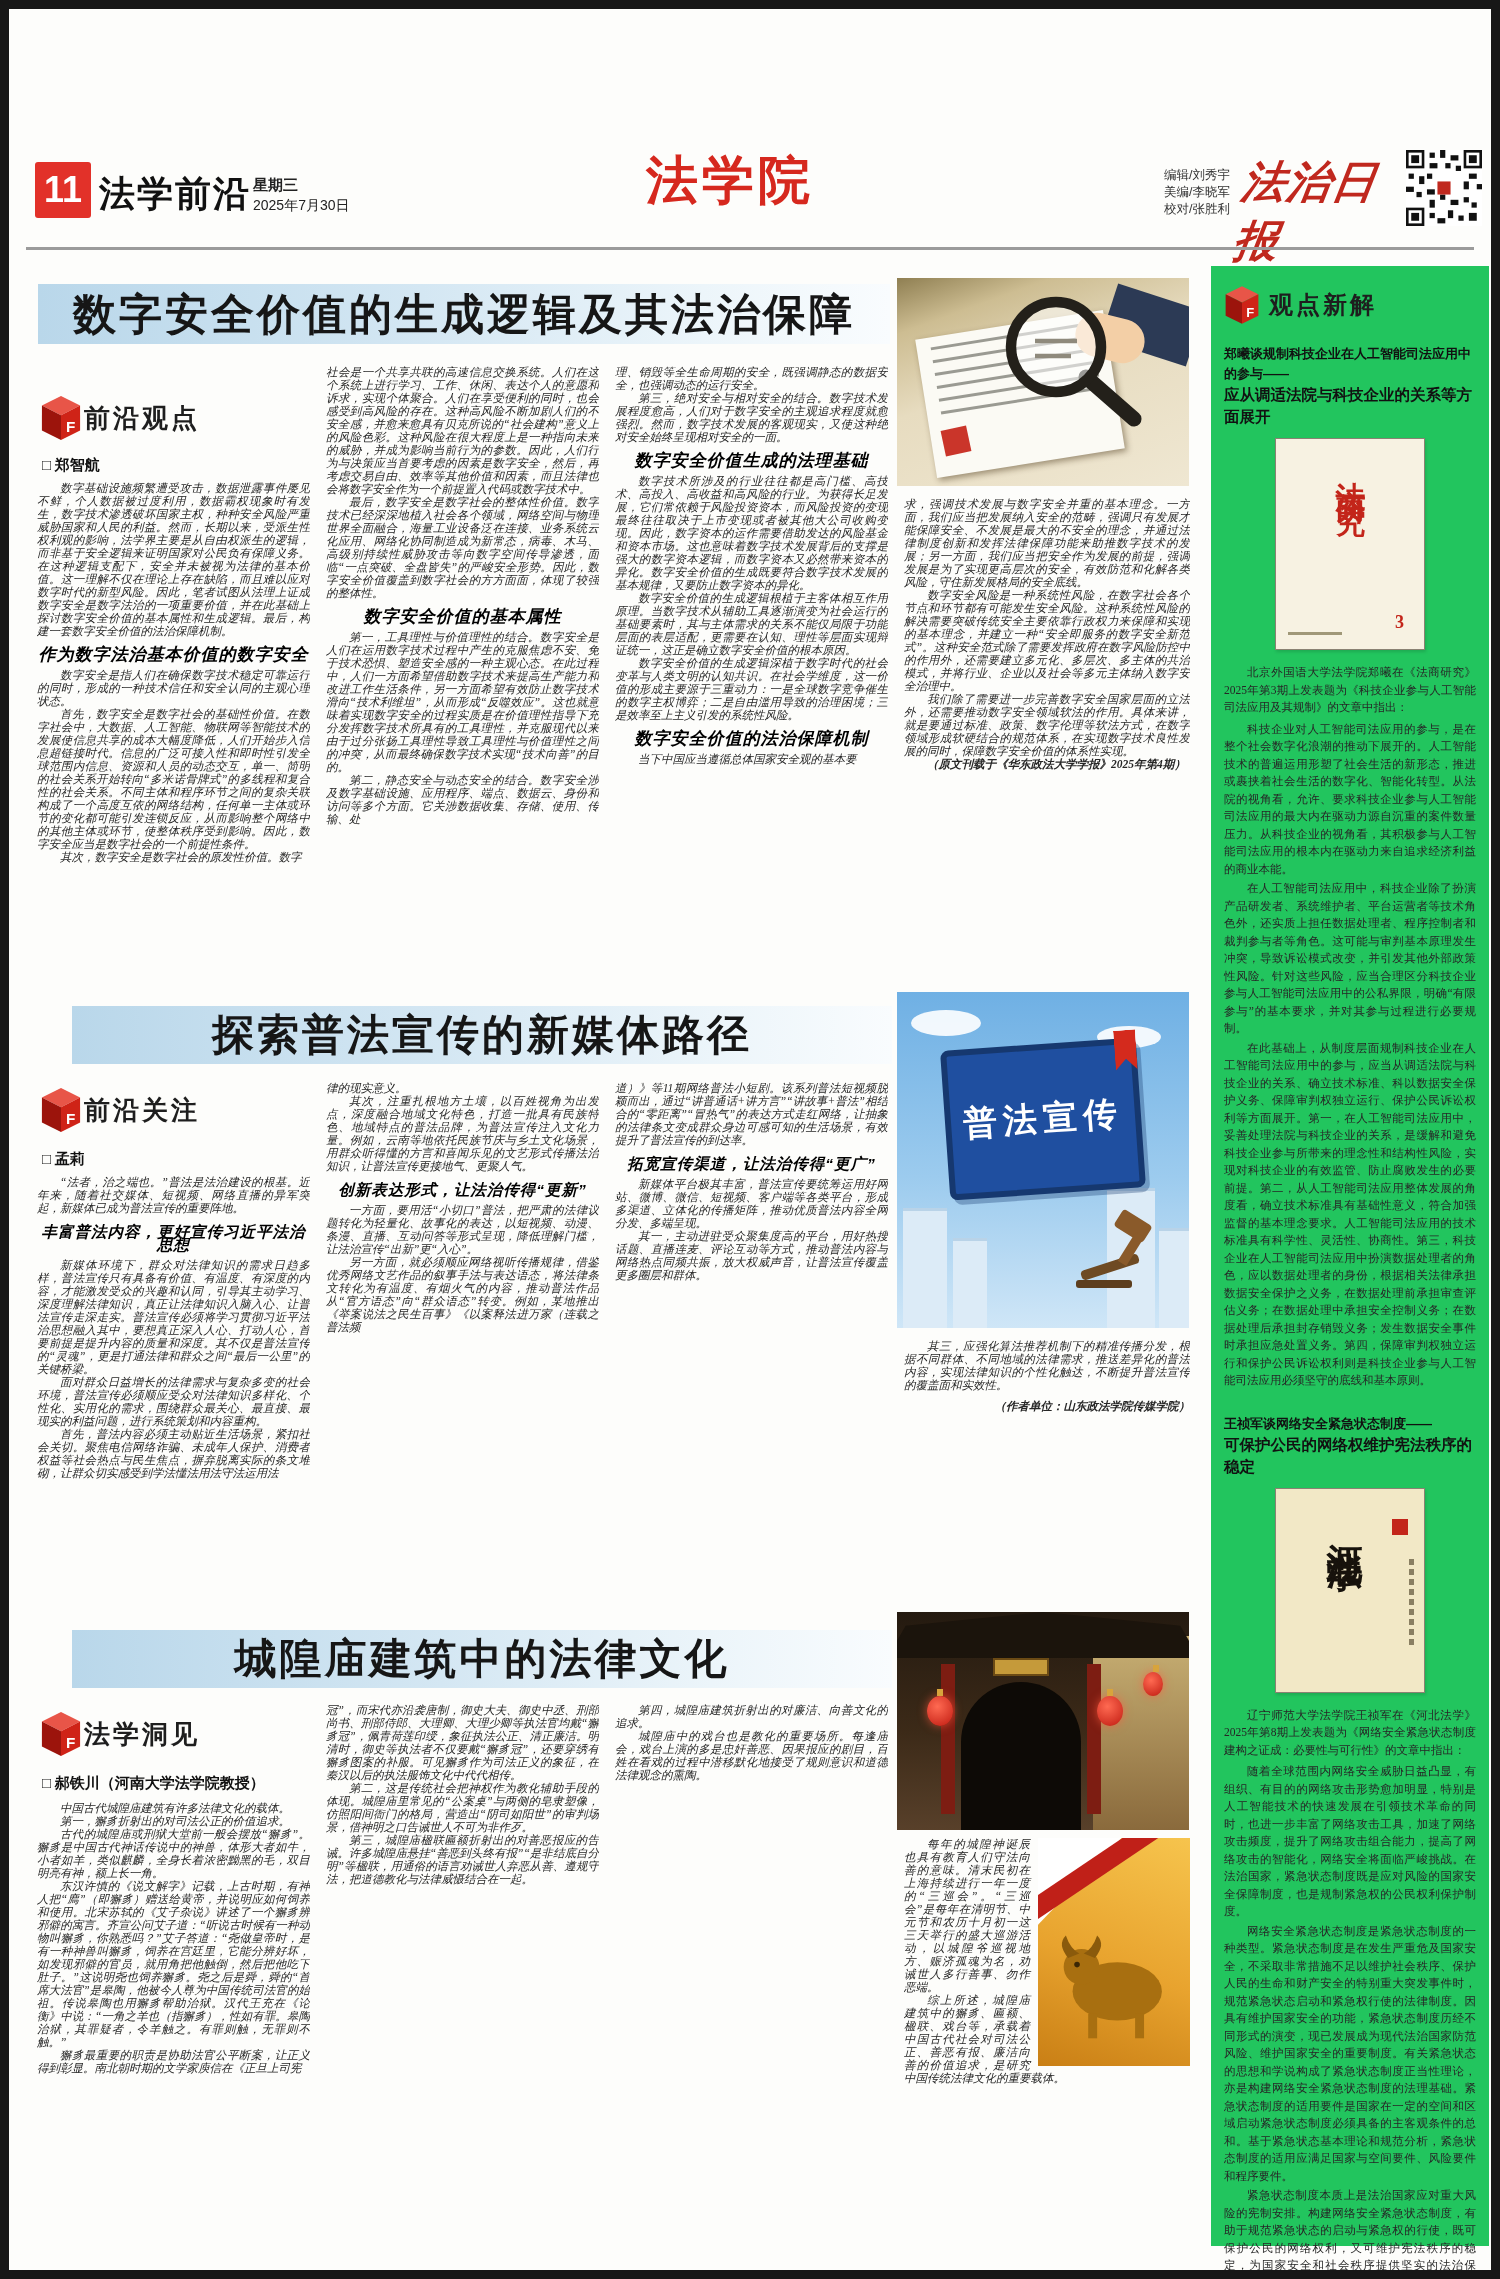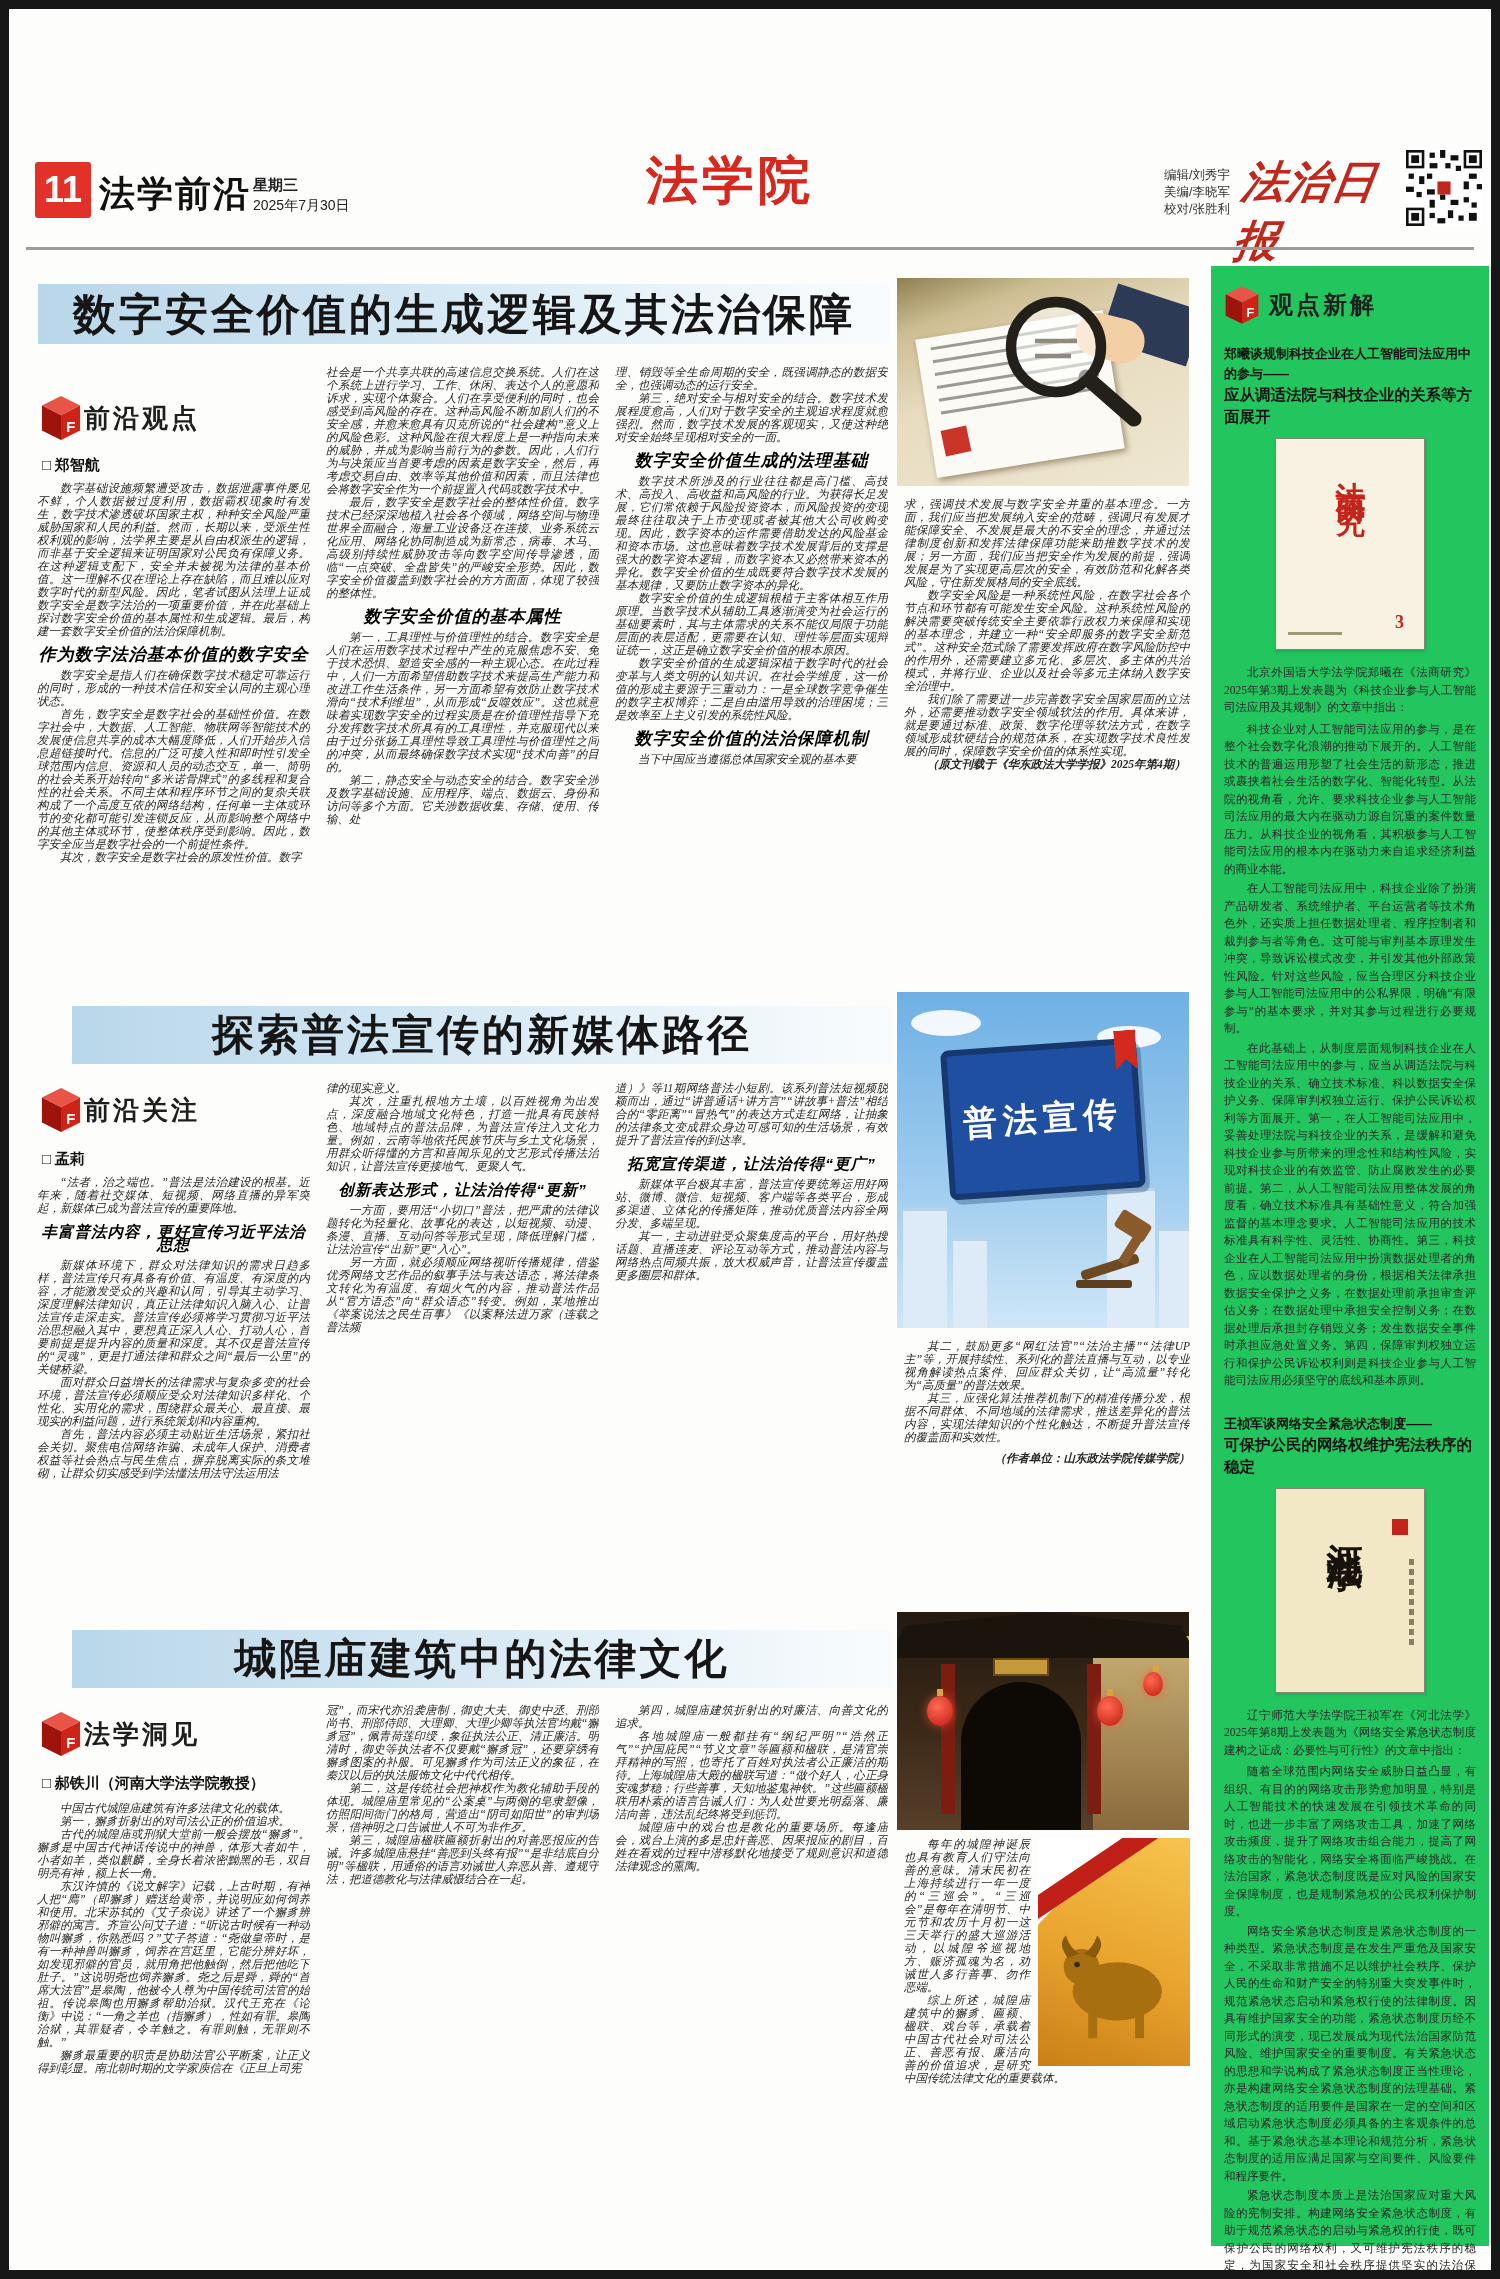--- a/index.html
+++ b/index.html
@@ -316,21 +316,20 @@
       </div>
     <h3 class="sh" style="font-size:15.5px;" data-name="article2-subhead-3">拓宽宣传渠道，让法治传得“更广”</h3>
     <div class="paras" data-name="article2-col3-body2">
         <p>新媒体平台极其丰富，普法宣传要统筹运用好网站、微博、微信、短视频、客户端等各类平台，形成多渠道、立体化的传播矩阵，推动优质普法内容全网分发、多端呈现。</p>
         <p>其一，主动进驻受众聚集度高的平台，用好热搜话题、直播连麦、评论互动等方式，推动普法内容与网络热点同频共振，放大权威声音，让普法宣传覆盖更多圈层和群体。</p>
       </div>
   </div>
 
   <div class="col" style="left:904px;top:1340px;width:286px;height:264px;" data-name="article2-column-4">
     <div class="paras" data-name="article2-col4-body">
-        <p>其二，鼓励更多“网红法官”“法治主播”“法律UP主”等，开展持续性、系列化的普法直播与互动，以专业视角解读热点案件、回应群众关切，让“高流量”转化为“高质量”的普法效果。</p>
         <p>其三，应强化算法推荐机制下的精准传播分发，根据不同群体、不同地域的法律需求，推送差异化的普法内容，实现法律知识的个性化触达，不断提升普法宣传的覆盖面和实效性。</p>
       </div>
     <div class="credit" data-name="article2-credit">（作者单位：山东政法学院传媒学院）</div>
   </div>
 
   <div class="tbar" style="left:72px;top:1630px;width:820px;height:58px;" data-name="article3-title-bar">
     <h2 style="font-size:42px;line-height:58px;" data-name="article3-title">城隍庙建筑中的法律文化</h2>
   </div>
 
   <div class="illus3" data-name="temple-photo">
@@ -367,21 +366,20 @@
     <div class="paras cont" data-name="article3-col2-body">
         <p>冠”，而宋代亦沿袭唐制，御史大夫、御史中丞、刑部尚书、刑部侍郎、大理卿、大理少卿等执法官均戴“獬豸冠”，佩青荷莲印绶，象征执法公正、清正廉洁。明清时，御史等执法者不仅要戴“獬豸冠”，还要穿绣有獬豸图案的补服。可见獬豸作为司法正义的象征，在秦汉以后的执法服饰文化中代代相传。</p>
         <p>第二，这是传统社会把神权作为教化辅助手段的体现。城隍庙里常见的“公案桌”与两侧的皂隶塑像，仿照阳间衙门的格局，营造出“阴司如阳世”的审判场景，借神明之口告诫世人不可为非作歹。</p>
         <p>第三，城隍庙楹联匾额折射出的对善恶报应的告诫。许多城隍庙悬挂“善恶到头终有报”“是非结底自分明”等楹联，用通俗的语言劝诫世人弃恶从善、遵规守法，把道德教化与法律威慑结合在一起。</p>
       </div>
   </div>
 
   <div class="col" style="left:615px;top:1704px;height:538px;" data-name="article3-column-3">
     <div class="paras" data-name="article3-col3-body">
         <p>第四，城隍庙建筑折射出的对廉洁、向善文化的追求。</p>
-        <p>各地城隍庙一般都挂有“纲纪严明”“浩然正气”“护国庇民”“节义文章”等匾额和楹联，是清官崇拜精神的写照，也寄托了百姓对执法者公正廉洁的期待。上海城隍庙大殿的楹联写道：“做个好人，心正身安魂梦稳；行些善事，天知地鉴鬼神钦。”这些匾额楹联用朴素的语言告诫人们：为人处世要光明磊落、廉洁向善，违法乱纪终将受到惩罚。</p>
         <p>城隍庙中的戏台也是教化的重要场所。每逢庙会，戏台上演的多是忠奸善恶、因果报应的剧目，百姓在看戏的过程中潜移默化地接受了规则意识和道德法律观念的熏陶。</p>
       </div>
   </div>
 
   <div class="col" style="left:904px;top:1838px;width:286px;height:404px;" data-name="article3-column-4">
     <div class="illus4" data-name="golden-ox-photo">
       <div class="ox-gold" data-name="gold-background-graphic"></div>
       <i class="ox-ribbon" data-name="red-ribbon-graphic"></i>
       <svg class="ox-svg" viewBox="0 0 120 120" data-name="ox-statue-graphic">
         <ellipse cx="62" cy="72" rx="40" ry="26" fill="#a86f10"></ellipse>

